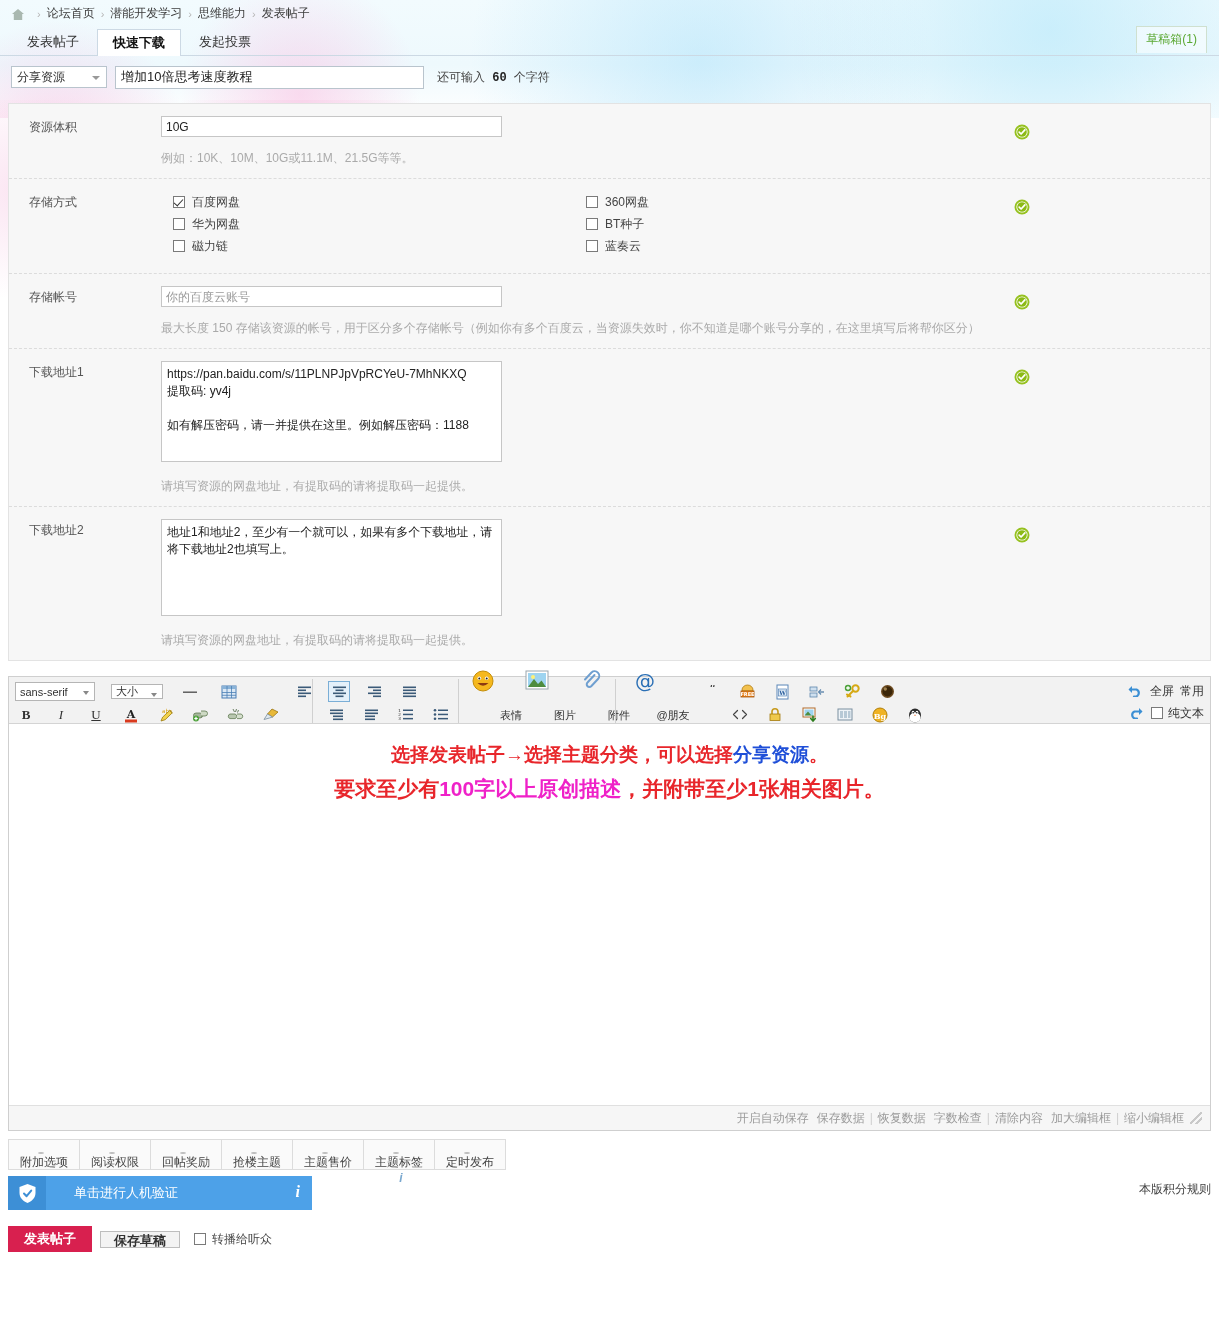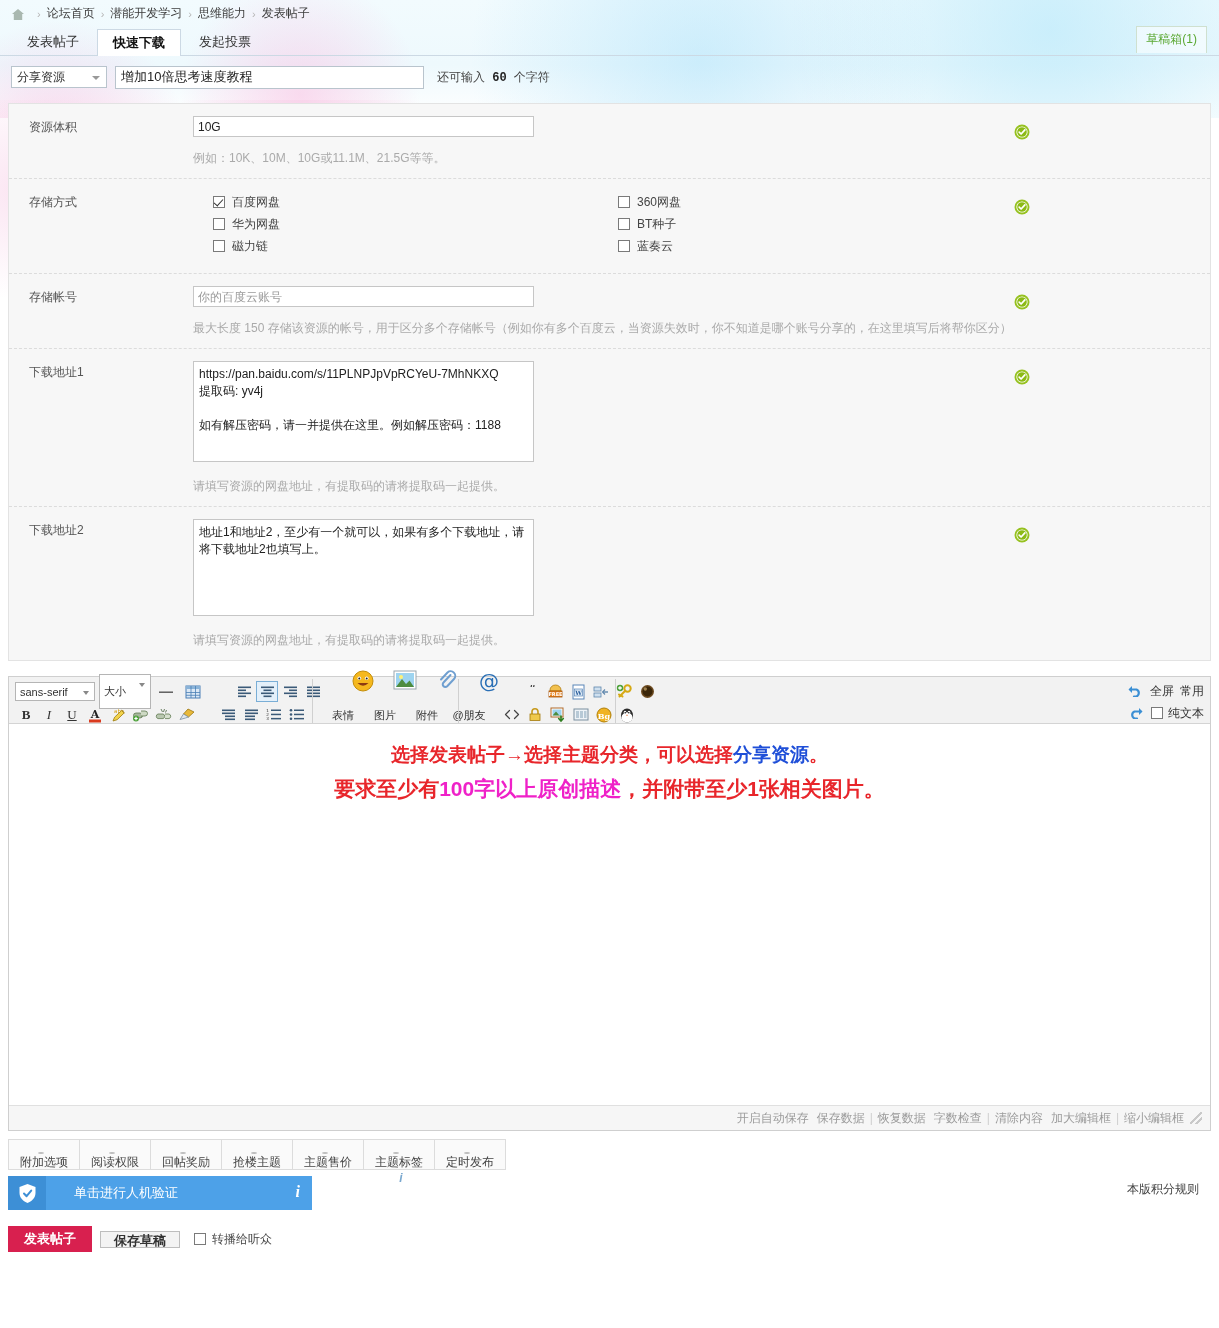--- a/index.html
+++ b/index.html
@@ -135,21 +135,21 @@
     border-bottom: 1px dashed #dcdcdc;
   }
   .frow:last-child { border-bottom: none; }
   .flabel {
     width: 152px;
     padding-left: 20px;
     font-size: 12px;
     color: #555;
     padding-top: 3px;
   }
-  .fbody { flex: 1; position: relative; margin-left: 32px; }
+  .fbody { flex: 1; position: relative; }
   .ftext {
     width: 341px; height: 21px;
     border: 1px solid #c6c6c6;
     background: #fff;
     font-size: 12px; color: #222;
     padding: 0 4px;
     font-family: inherit;
   }
   .ftext::placeholder { color: #9a9a9a; }
   .fhint {
@@ -158,21 +158,21 @@
     color: #aaa;
   }
   .ok {
     position: absolute;
     right: 180px; top: 8px;
     width: 16px; height: 16px;
   }
   
   .cbgrid { position: relative; }
   .cbcol { position: absolute; top: 0; }
-  .cbcol.left { left: 20px; }
+  .cbcol.left { left: 12px; }
   .cbcol.right { left: 425px; }
   .cbitem {
     display: flex; align-items: center;
     height: 22px;
     font-size: 12px;
     color: #444;
     cursor: pointer;
   }
   .cbox {
     width: 12px; height: 12px;
@@ -212,37 +212,37 @@
     border: 1px solid #cfcfcf;
     background: #fff;
   }
   .toolbar {
     background: #f2f2f2;
     border-bottom: 1px solid #d4d4d4;
     padding: 3px 4px 2px 6px;
     position: relative;
     height: 47px;
   }
-  .tb-row { display: flex; align-items: center; height: 23px; }
+  .tb-row { display: flex; align-items: center; height: 23px; gap: 12px; }
   .tb-sep {
     width: 1px; height: 44px;
     background: #d0d0d0;
     margin: 0 6px;
     position: absolute; top: 2px;
   }
   .fontsel {
     border: 1px solid #b5b5b5; background:#fff;
     height: 19px; width: 80px;
     font-size: 11px; color:#333;
     display: flex; align-items: center; padding-left: 4px;
     position: relative; margin-right: 4px; cursor: pointer;
   }
   .sizesel {
     border: 1px solid #b5b5b5; background:#fff;
-    height: 35px; width: 52px;
+    height: 15px; width: 52px;
     font-size: 11px; color:#333;
     display: flex; align-items: center; padding-left: 4px;
     position: relative; margin-right: 4px; cursor: pointer;
   }
   .selcaret {
     position: absolute; right: 5px; top: 8px;
     width: 0; height: 0;
     border-left: 3.5px solid transparent;
     border-right: 3.5px solid transparent;
     border-top: 4px solid #888;
@@ -342,21 +342,21 @@
     background: #3d8fd6;
     display: flex; align-items: center; justify-content: center;
   }
   .captxt { color: #fff; font-size: 13px; margin-left: 28px; }
   .capinfo {
     position: absolute; right: 12px; top: 7px;
     color: #fff; font-size: 16px; font-style: italic;
     font-family: "Liberation Serif", serif; font-weight: bold;
   }
   .rulelink {
-    position: absolute; right: 12px; top: 5px;
+    position: absolute; right: 0; top: 5px;
     font-size: 12px; color: #444; text-decoration: none; cursor: pointer;
   }
   
   .submitrow {
     margin: 16px 8px 0 8px;
     display: flex; align-items: center;
     height: 26px;
   }
   .btn-post {
     height: 26px;

